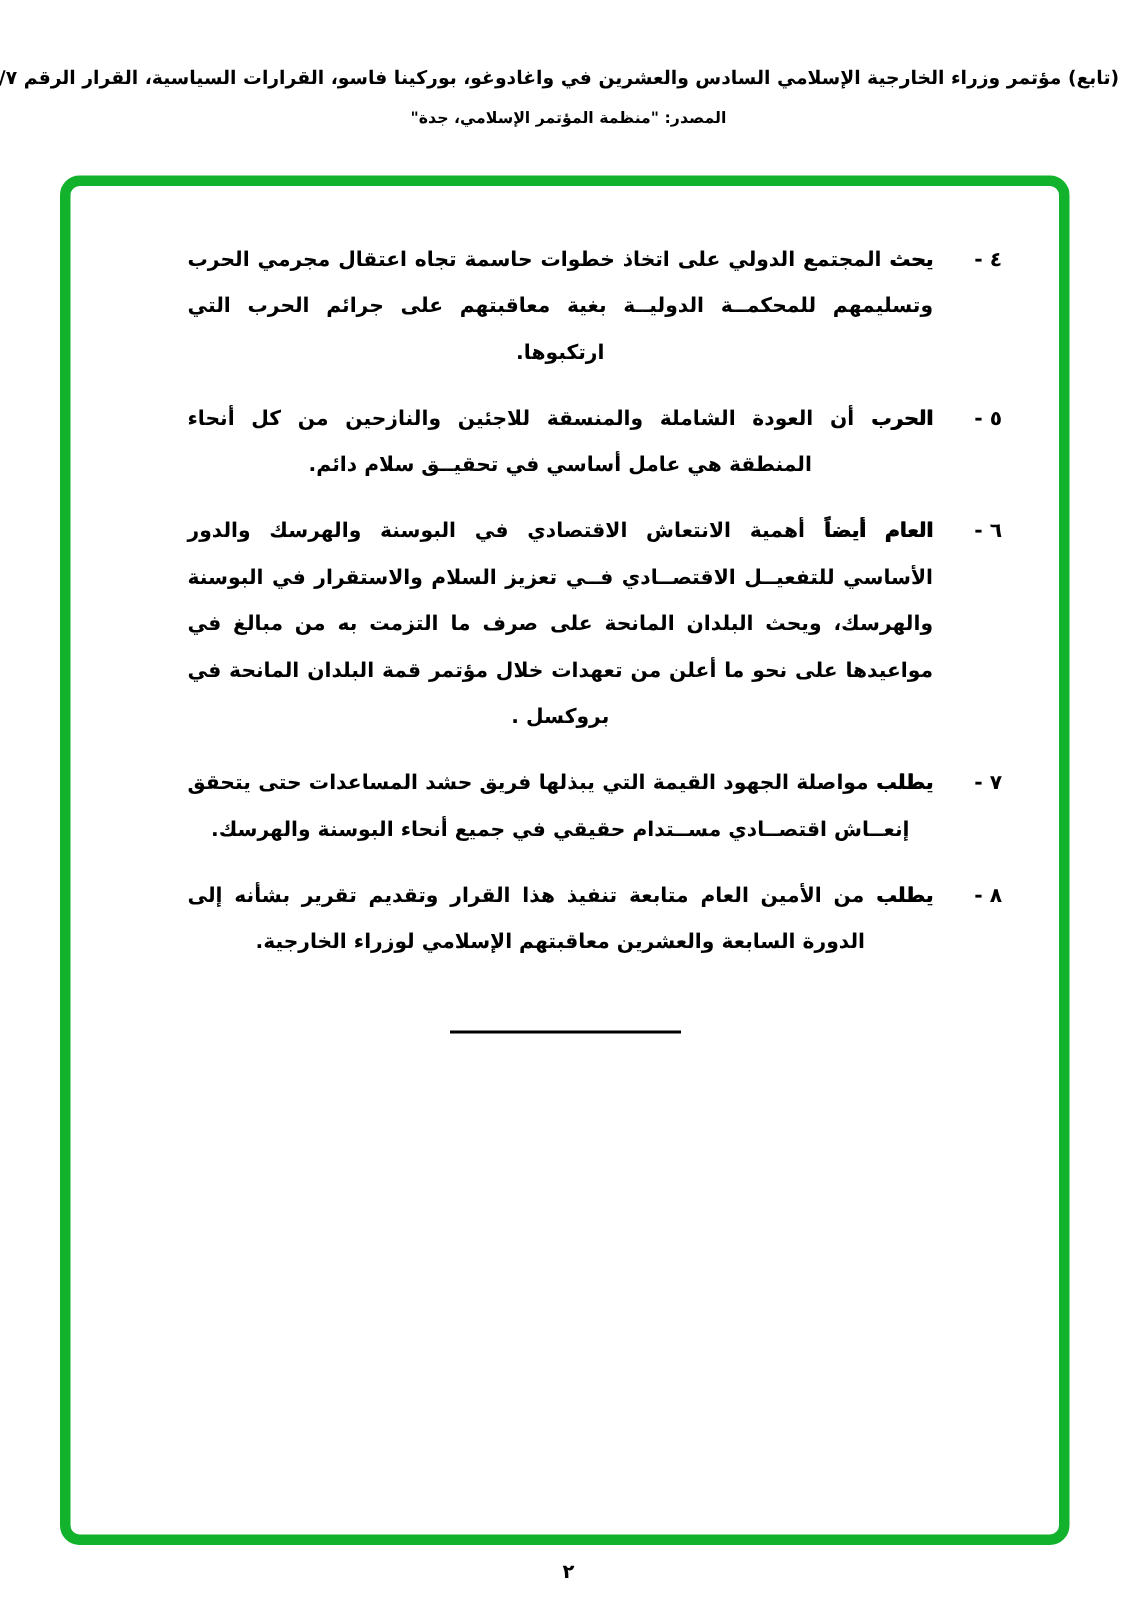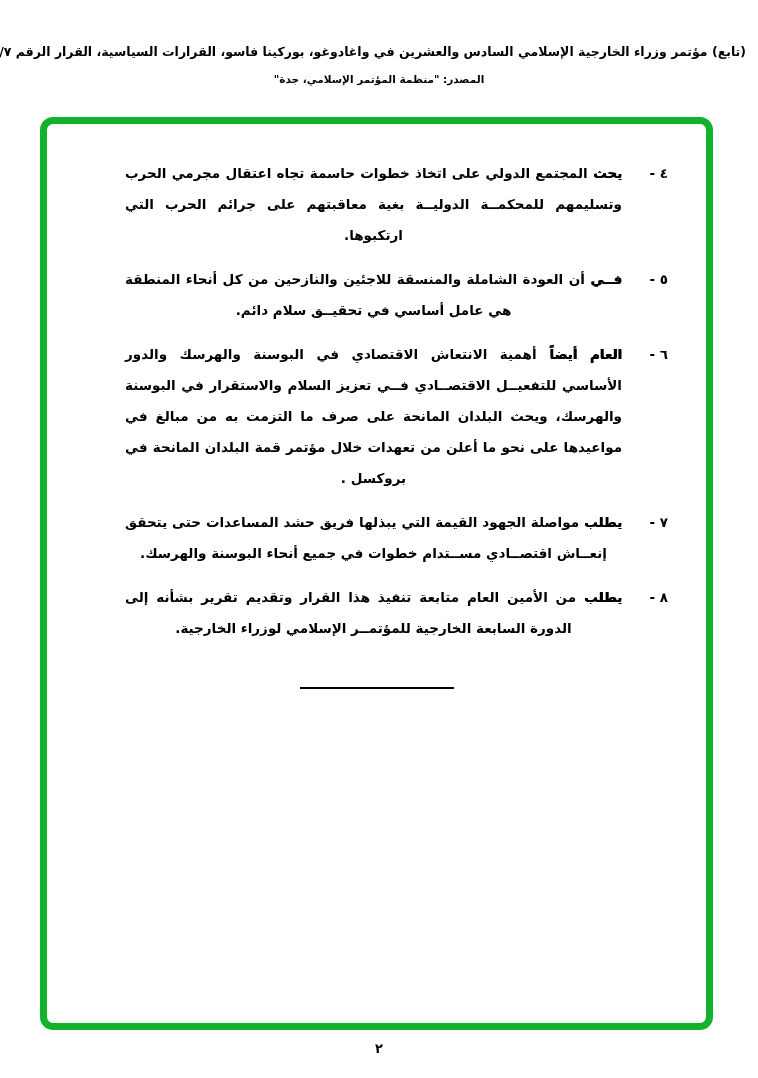--- a/index.html
+++ b/index.html
@@ -65,46 +65,46 @@
       <span class="num">٤ -</span>
       <div class="txt">
         <span class="lead">يحث</span>
         <span>المجتمع الدولي على اتخاذ خطوات حاسمة تجاه اعتقال مجرمي الحرب وتسليمهم للمحكمــة الدوليــة بغية معاقبتهم على جرائم الحرب التي ارتكبوها.</span>
       </div>
     </div>
 
     <div class="res-item">
       <span class="num">٥ -</span>
       <div class="txt">
-        <span class="lead">فــي</span>
+        <span class="lead">الحرب</span>
         <span>أن العودة الشاملة والمنسقة للاجئين والنازحين من كل أنحاء المنطقة هي عامل أساسي في تحقيــق سلام دائم.</span>
       </div>
     </div>
 
     <div class="res-item">
       <span class="num">٦ -</span>
       <div class="txt">
         <span class="lead">العام أيضاً</span>
         <span>أهمية الانتعاش الاقتصادي في البوسنة والهرسك والدور الأساسي للتفعيــل الاقتصــادي فــي تعزيز السلام والاستقرار في البوسنة والهرسك، ويحث البلدان المانحة على صرف ما التزمت به من مبالغ في مواعيدها على نحو ما أعلن من تعهدات خلال مؤتمر قمة البلدان المانحة في بروكسل .</span>
       </div>
     </div>
 
     <div class="res-item">
       <span class="num">٧ -</span>
       <div class="txt">
         <span class="lead">يطلب</span>
-        <span>مواصلة الجهود القيمة التي يبذلها فريق حشد المساعدات حتى يتحقق إنعــاش اقتصــادي مســتدام خطوات في جميع أنحاء البوسنة والهرسك.</span>
+        <span>مواصلة الجهود القيمة التي يبذلها فريق حشد المساعدات حتى يتحقق إنعــاش اقتصــادي مســتدام حقيقي في جميع أنحاء البوسنة والهرسك.</span>
       </div>
     </div>
 
     <div class="res-item">
       <span class="num">٨ -</span>
       <div class="txt">
         <span class="lead">يطلب</span>
-        <span>من الأمين العام متابعة تنفيذ هذا القرار وتقديم تقرير بشأنه إلى الدورة السابعة الخارجية للمؤتمــر الإسلامي لوزراء الخارجية.</span>
+        <span>من الأمين العام متابعة تنفيذ هذا القرار وتقديم تقرير بشأنه إلى الدورة السابعة والعشرين معاقبتهم الإسلامي لوزراء الخارجية.</span>
       </div>
     </div>
 
     <div class="separator"></div>
 
   </div>
 </div>
 
 <div class="page-number">٢</div>
 

